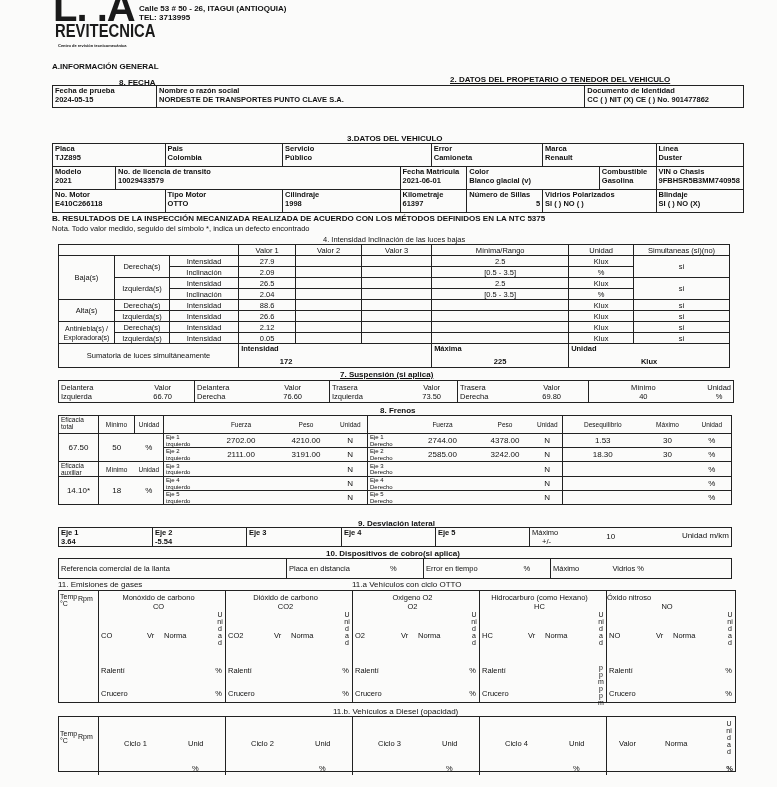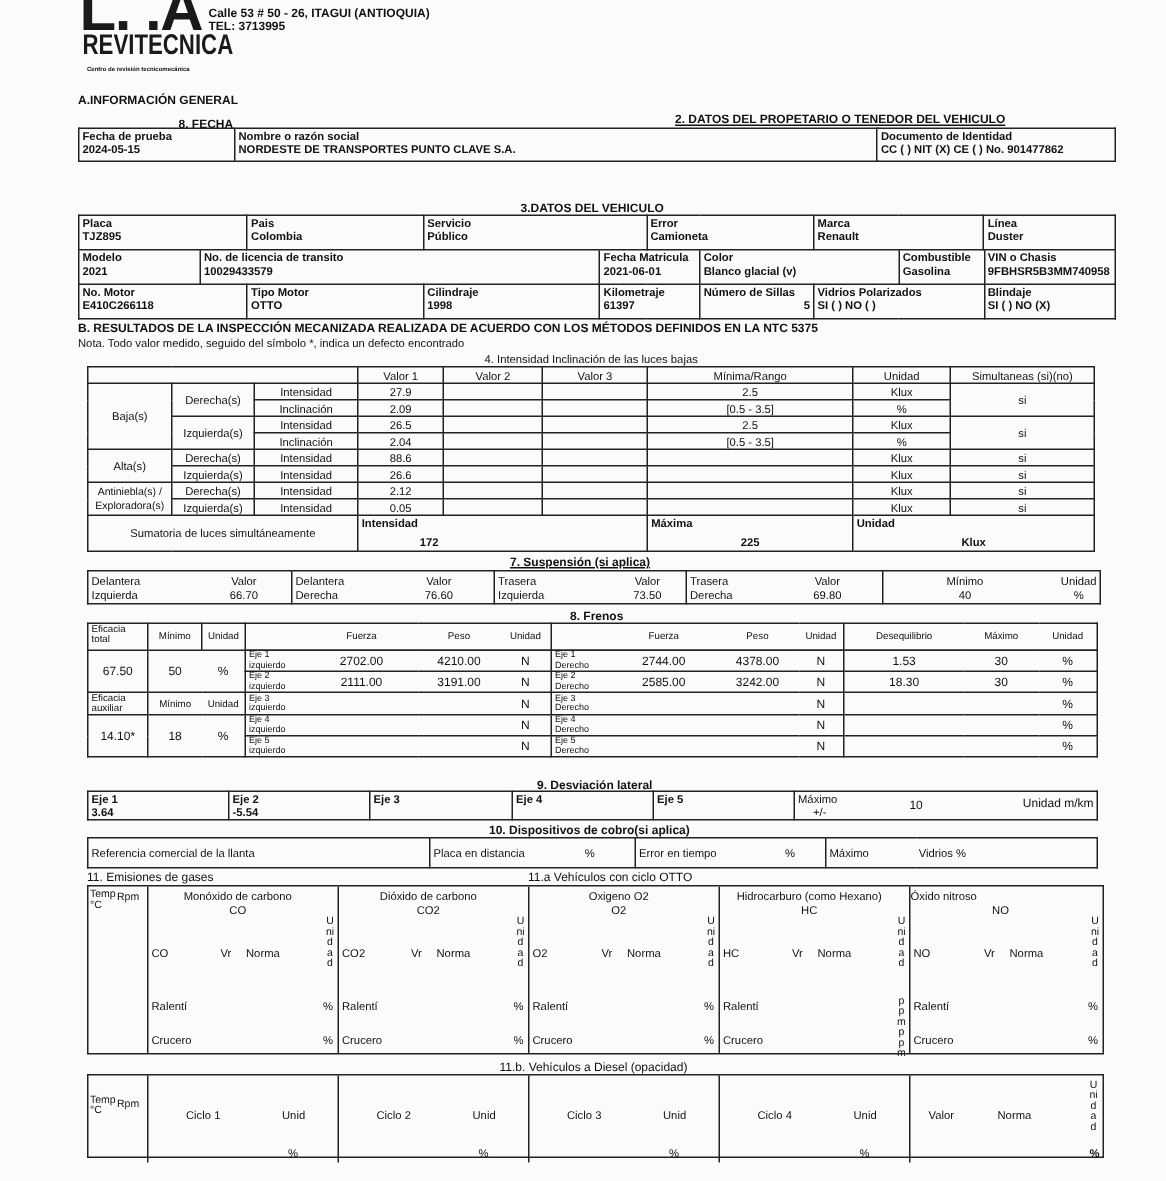--- a/index.html
+++ b/index.html
@@ -76,21 +76,21 @@
     <td colspan="2" style="width:112px;">
           <span class="lbl">Marca</span>
           <span class="val">Renault</span>
         </td>
     <td colspan="2">
           <span class="lbl">Línea</span>
           <span class="val">Duster</span>
         </td>
   </tr>
   <tr style="height:23px;">
-    <td style="width:81px;">
+    <td style="width:63px;">
           <span class="lbl">Modelo</span>
           <span class="val">2021</span>
         </td>
     <td colspan="4">
           <span class="lbl">No. de licencia de transito</span>
           <span class="val">10029433579</span>
         </td>
     <td colspan="2">
           <span class="lbl">Fecha Matricula</span>
           <span class="val">2021-06-01</span>

